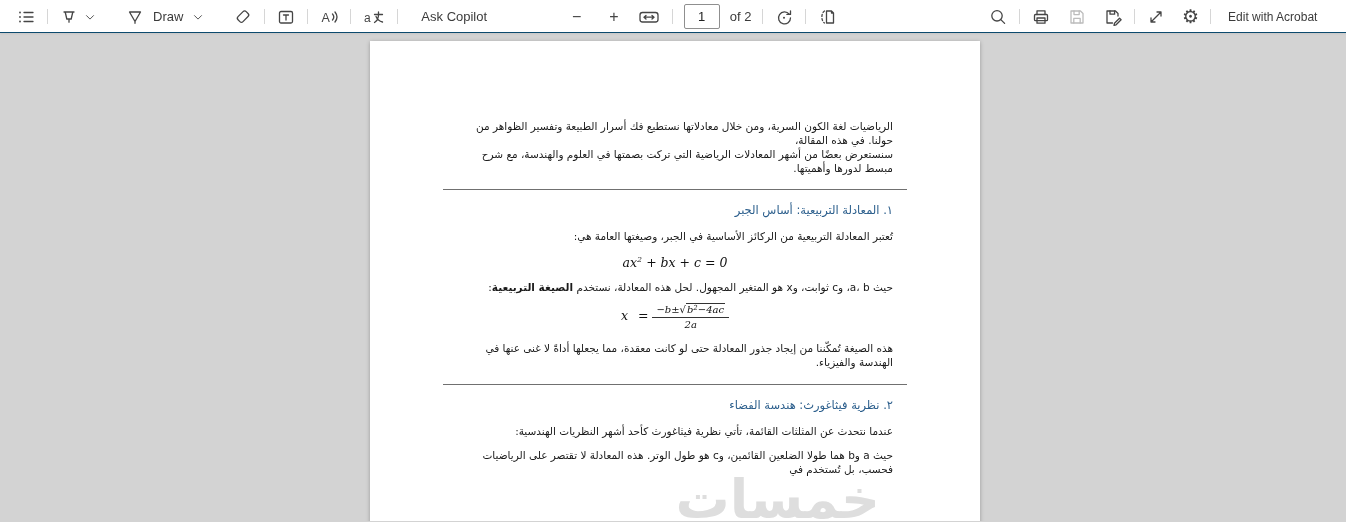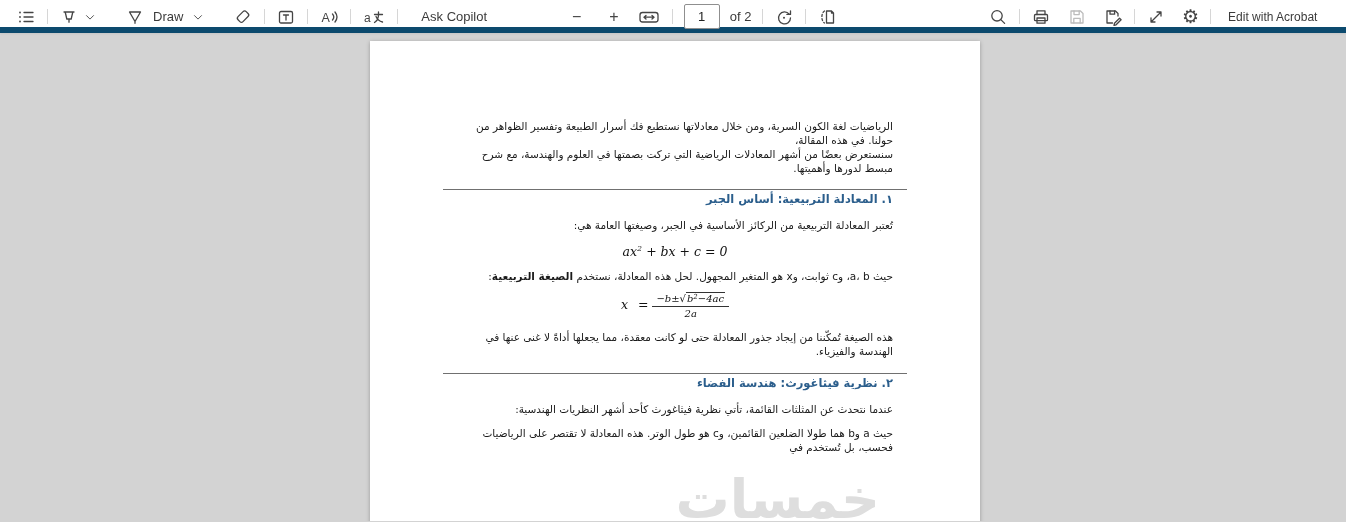--- a/index.html
+++ b/index.html
@@ -1,21 +1,21 @@
 <!DOCTYPE html>
 <html><head>
 <meta charset="utf-8">
 <style>
   * { margin:0; padding:0; box-sizing:border-box; }
   html,body { width:1346px; height:522px; overflow:hidden; background:#d3d3d3;
               font-family:"Liberation Sans", sans-serif; }
 
   
   .toolbar { position:relative; width:100%; height:33px; background:#ffffff;
-             border-bottom:6px solid #0c4a6e; box-shadow:0 1px 2px rgba(0,0,0,.06); z-index:5; }
+             border-bottom:1px solid #0c4a6e; box-shadow:0 1px 2px rgba(0,0,0,.06); z-index:5; }
   .tb-group { position:absolute; top:0; height:33px; display:flex; align-items:center; white-space:nowrap; }
   .tb-left   { left:10px; }
   .tb-center { left:572px; }
   .tb-right  { left:988px; }
   .tb-sep { width:1px; height:15px; background:#d6d6d6; margin:0 11px; flex:none; }
   .tb-btn { display:flex; align-items:center; cursor:pointer; color:#3b3b3b; flex:none; }
   .icn { width:20px; height:20px; stroke:#454545; fill:none; stroke-width:1.3;
          stroke-linecap:round; stroke-linejoin:round; display:block; }
   .icn.disabled { stroke:#bcbcbc; }
   .tb-label { font-size:13px; color:#3b3b3b; }
@@ -30,21 +30,21 @@
 
   
   .viewport { position:relative; width:100%; height:488px; background:#d3d3d3; overflow:hidden; }
   .pdf-page { position:absolute; left:370px; top:8px; width:610px; height:760px;
               background:#ffffff; box-shadow:0 1px 4px rgba(0,0,0,.28); }
   .page-content { position:relative; z-index:1; padding:78px 87px 0 87px;
                   direction:rtl; text-align:right; color:#1a1a1a;
                   font-family:"DejaVu Sans", sans-serif; font-size:10.5px; line-height:14px; }
   .doc-title { font-weight:bold; font-size:11px; margin-bottom:10px; }
   .rule { border:none; border-top:1px solid #707070; margin:14px -14px 0 -14px; }
-  .sec-heading { color:#2b5e8c; font-weight:bold; font-size:11.5px; margin-top:2px; }
+  .sec-heading { color:#2b5e8c; font-weight:normal; font-size:11.5px; margin-top:13px; }
   .para { margin-top:12px; }
   .para2 { margin-top:10px; }
   .b { font-weight:bold; }
 
   .formula { direction:ltr; text-align:center; margin-top:10px;
              font-family:"DejaVu Serif", serif; font-style:italic; font-size:12.5px; color:#111; }
   .sup { font-size:8px; vertical-align:5px; }
   .frac { display:inline-block; vertical-align:middle; text-align:center; font-size:10px; line-height:12px; }
   .frac .num { display:block; border-bottom:1px solid #333; padding:0 4px 1px 4px; }
   .frac .den { display:block; padding-top:1px; }

